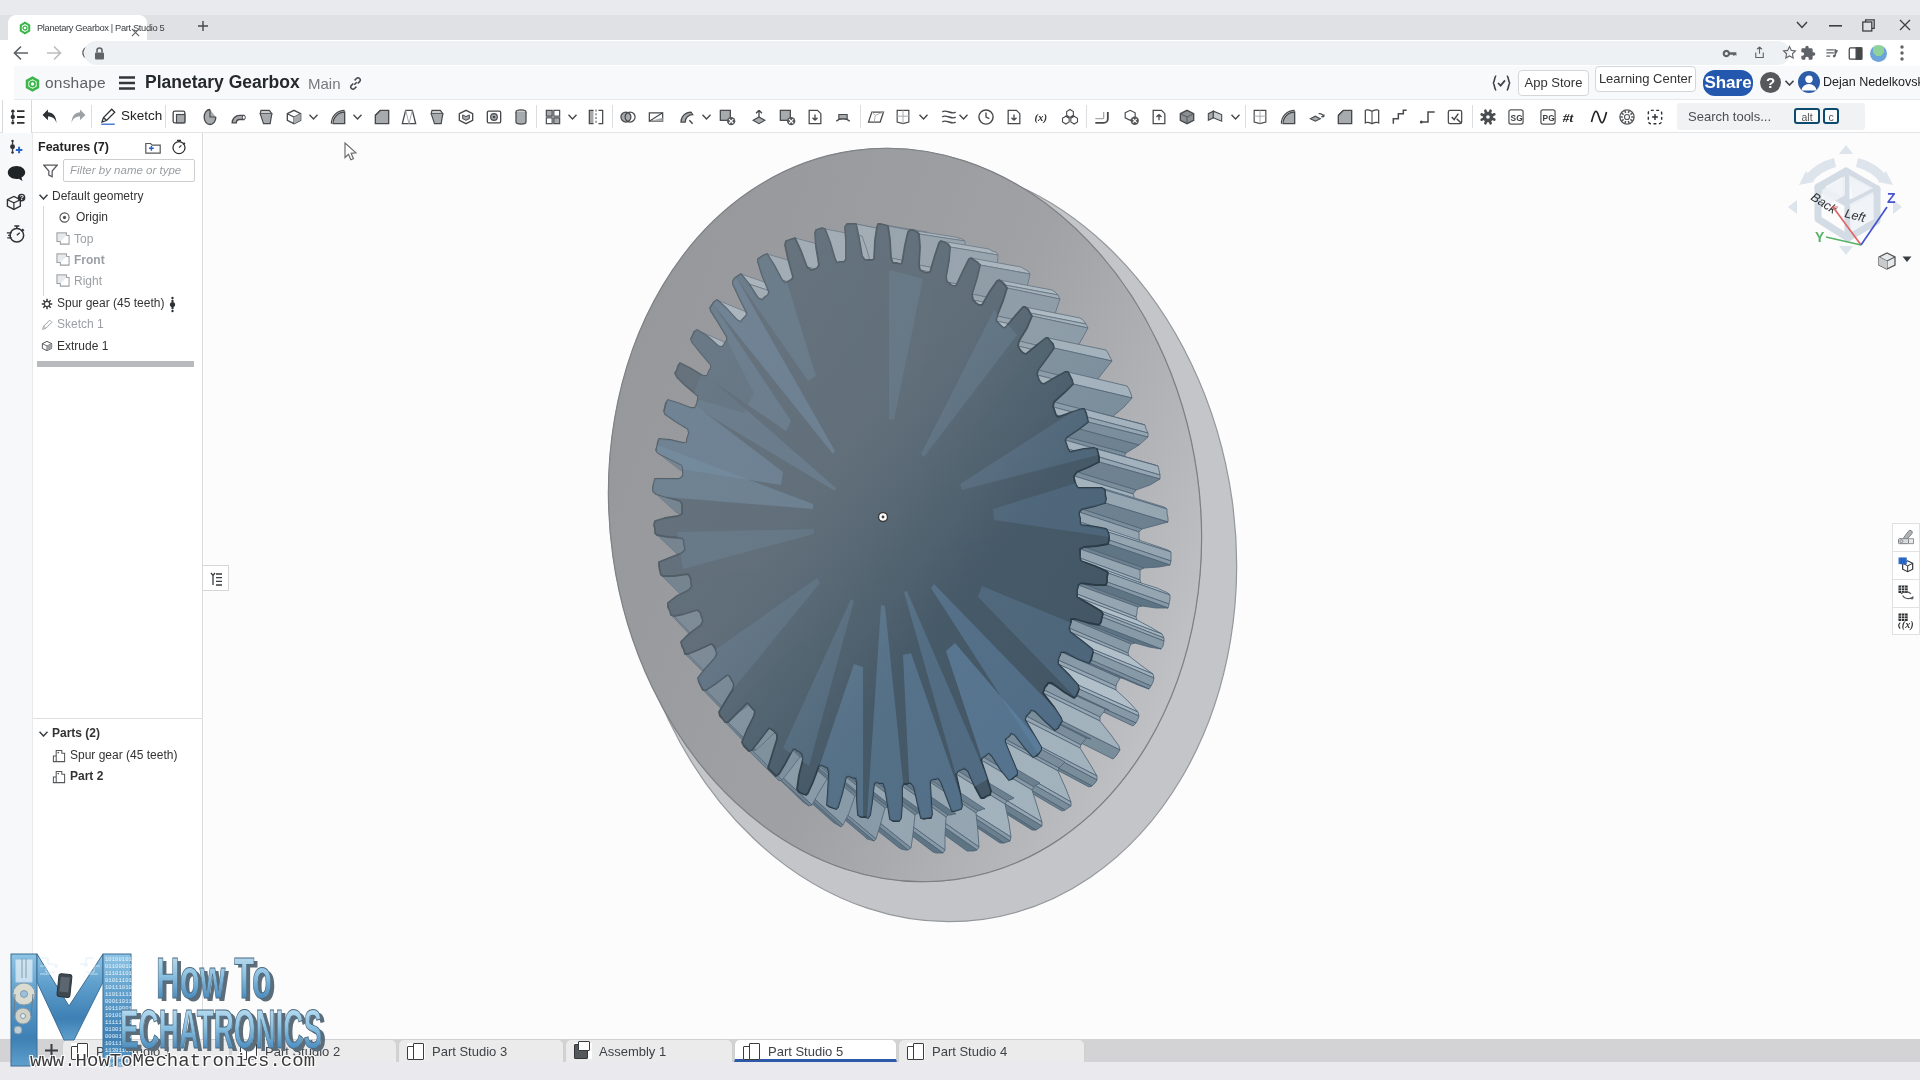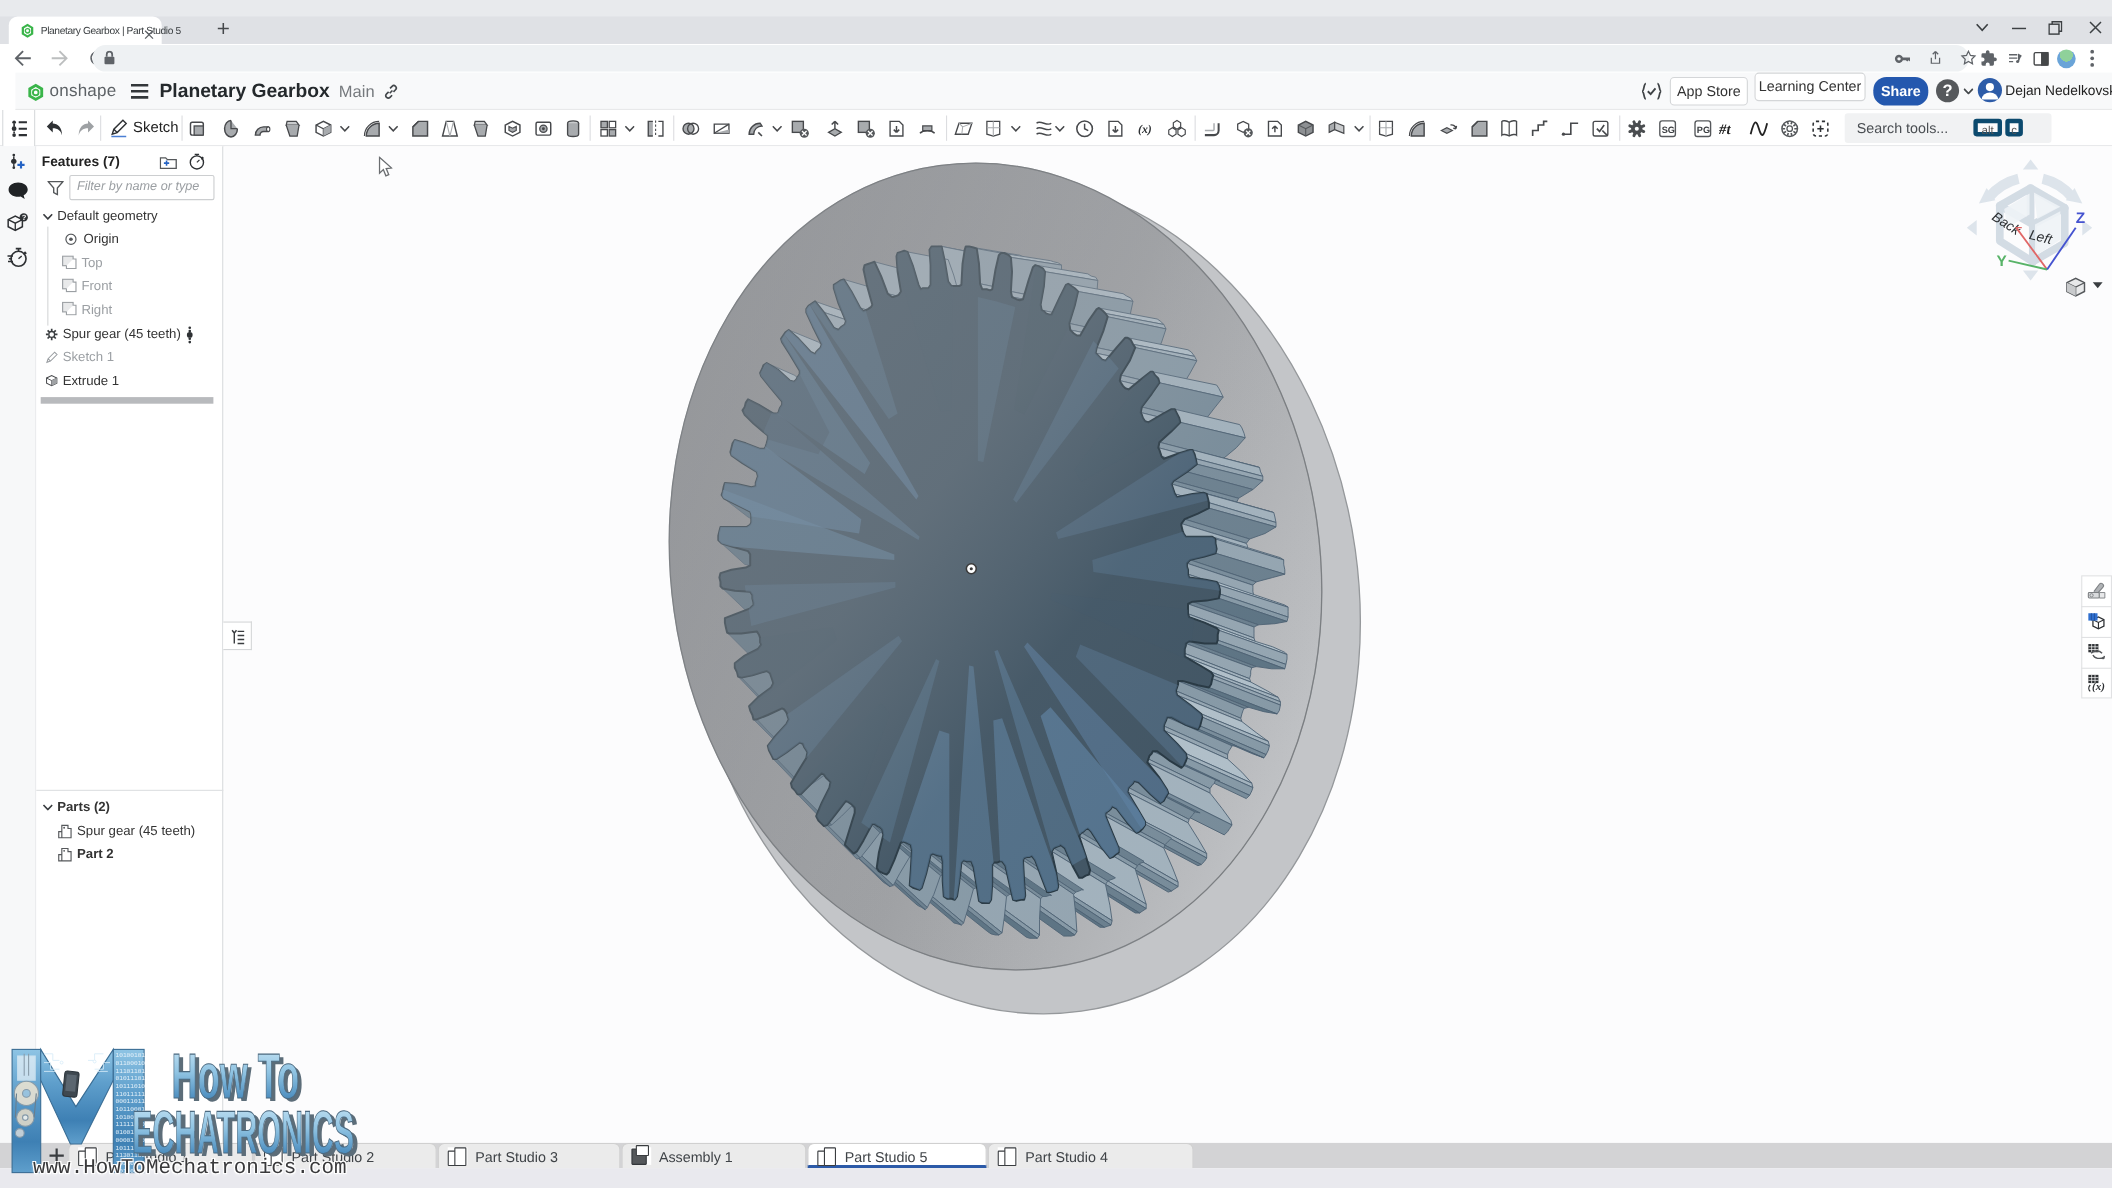--- a/index.html
+++ b/index.html
@@ -19,31 +19,31 @@
 #omni { position:absolute; left:84px; top:1px; width:1706px; height:24px; background:#eef1f3; border-radius:12px; }
 #omni .lock { position:absolute; left:10px; top:5px; }
 #omni .url { position:absolute; left:28px; top:4px; font-size:12.5px; color:#202124; letter-spacing:0.1px; }
 
 
 #oshead { position:absolute; left:0; top:66px; width:1920px; height:34px; background:#f8f9fa; border-bottom:1px solid #e8e9ea;margin-left:14px; }
 #oshead .doc { position:absolute; left:131px; top:6px; font-size:17.5px; font-weight:bold; color:#24292c; white-space:nowrap; }
 #oshead .main { position:absolute; left:294px; top:9px; font-size:15px; color:#75797d; }
 #btn-app { position:absolute; left:1504px; top:4px; width:71px; height:26px; border:1px solid #d4d6d8; border-radius:4px; background:#fff; font-size:13px; color:#333; text-align:center; line-height:24px; }
 #btn-learn { position:absolute; left:1581px; top:0; width:101px; height:26px; border:1px solid #d4d6d8; border-radius:4px; background:#fff; font-size:13px; color:#333; text-align:center; line-height:24px; }
-#btn-share { position:absolute; left:1689px; top:4px; width:50px; height:26px; border-radius:12px; background:#2458ae; font-size:13px; font-weight:bold; color:#fff; text-align:center; line-height:25px; }
+#btn-share { position:absolute; left:1689px; top:4px; width:50px; height:26px; border-radius:12px; background:#2458ae; font-size:17px; font-weight:bold; color:#fff; text-align:center; line-height:25px; }
 #uname { position:absolute; left:1809px; top:9px; font-size:12.5px; color:#222; white-space:nowrap; }
 
 
 #ostool { position:absolute; left:0; top:100px; width:1920px; height:33px; background:#fff; border-bottom:1px solid #e3e4e6; }
 #ostool .sep { position:absolute; top:5px; width:1px; height:23px; background:#dcdde0; }
 #sketchbtn { position:absolute; left:99px; top:4px; width:62px; height:25px; }
 #sketchbtn .txt { position:absolute; left:22px; top:4px; font-size:13.5px; color:#222; }
 #searchpill { position:absolute; left:1677px; top:3px; width:188px; height:27px; background:#f1f2f3; border-radius:3px; }
 #searchpill .t { position:absolute; left:11px; top:6px; font-size:13px; color:#4a4e52; }
-.kbd { position:absolute; top:5px; height:16px; border:4px solid #0c4a6e; border-radius:3px; background:#fbfbfc; font-size:10.5px; color:#555; text-align:center; line-height:15px; }
+.kbd { position:absolute; top:5px; height:16px; border:2px solid #0c4a6e; border-radius:3px; background:#fbfbfc; font-size:10.5px; color:#555; text-align:center; line-height:15px; }
 
 
 #lstrip { position:absolute; left:0; top:133px; width:33px; height:906px; background:#f7f8f9; border-right:1px solid #e8e9eb; }
 #lpanel { position:absolute; left:33px; top:133px; width:170px; height:906px; background:#fff; border-right:1px solid #d8dadc; }
 #lpanel .hdr { position:absolute; left:5px; top:7px; font-size:12.5px; font-weight:bold; color:#222; }
 #filterbox { position:absolute; left:30px; top:26px; width:132px; height:23px; border:1px solid #ccced0; border-radius:2px; background:#fff; }
 #filterbox .ph { position:absolute; left:6px; top:4px; font-style:italic; font-size:11.5px; color:#9a9ea2; }
 .tree { font-size:12px; color:#333; }
 .tree .gray { color:#9b9fa3; }
 .titem { position:absolute; white-space:nowrap; }
@@ -526,21 +526,21 @@
       <div class="titem" style="left:43px;top:77px;">Origin</div>
       <svg class="abs" style="left:23px;top:99px;" width="14" height="13" viewBox="0 0 16 15">
           <rect x="1" y="1" width="11" height="10" fill="#e8e9ea" stroke="#9b9fa3" stroke-width="1.2"></rect>
           <path d="M12 4 H15 V14 H5 V11" fill="#fff" stroke="#9b9fa3" stroke-width="1.2"></path>
         </svg>
       <div class="titem gray" style="left:41px;top:99px;">Top</div>
       <svg class="abs" style="left:23px;top:120px;" width="14" height="13" viewBox="0 0 16 15">
           <rect x="1" y="1" width="11" height="10" fill="#e8e9ea" stroke="#9b9fa3" stroke-width="1.2"></rect>
           <path d="M12 4 H15 V14 H5 V11" fill="#fff" stroke="#9b9fa3" stroke-width="1.2"></path>
         </svg>
-      <div class="titem gray" style="left:41px;top:120px;">Front</div>
+      <div class="titem gray" style="left:41px;top:120px;font-weight:bold;">Front</div>
       <svg class="abs" style="left:23px;top:141px;" width="14" height="13" viewBox="0 0 16 15">
           <rect x="1" y="1" width="11" height="10" fill="#e8e9ea" stroke="#9b9fa3" stroke-width="1.2"></rect>
           <path d="M12 4 H15 V14 H5 V11" fill="#fff" stroke="#9b9fa3" stroke-width="1.2"></path>
         </svg>
       <div class="titem gray" style="left:41px;top:141px;">Right</div>
       <div class="abs" style="left:10px;top:73px;width:1px;height:90px;background:#d4d6d8;"></div>
       <svg class="abs" style="left:7px;top:164px;" width="14" height="14" viewBox="0 0 24 24">
           <circle cx="12" cy="12" r="4.5" fill="none" stroke="#3a3d40" stroke-width="2"></circle>
           <g stroke="#3a3d40" stroke-width="2.6">
             <line x1="12" y1="3" x2="12" y2="7"></line>

